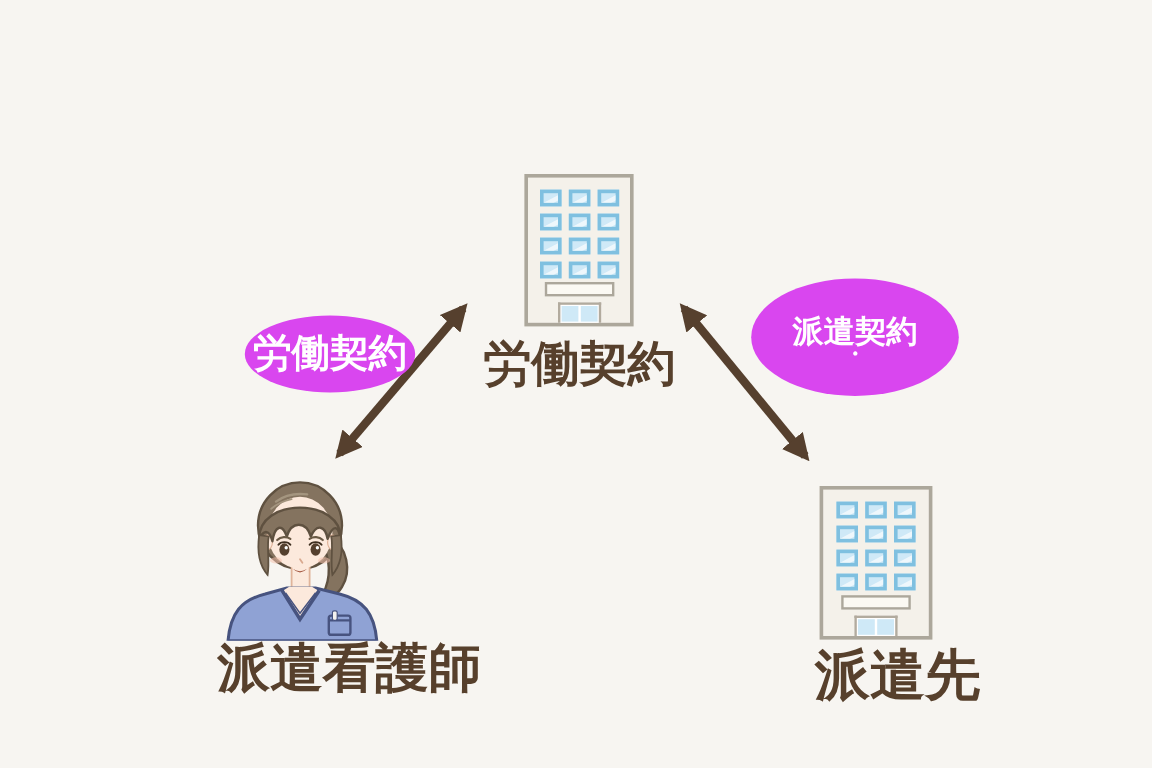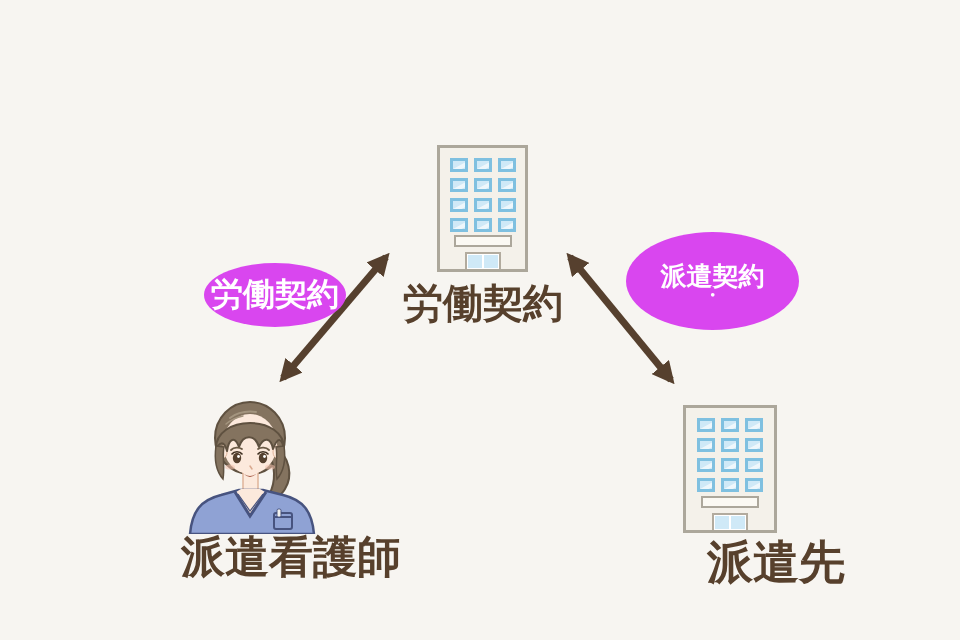--- a/index.html
+++ b/index.html
@@ -48,21 +48,21 @@
     box-sizing:border-box; display:flex; gap:2px; padding:1px;
   }
   .building .door .pane{ flex:1; background:#cfe9f7; }
   
   .node-label{
     position:absolute; transform:translateX(-50%);
     color:#57402c; font-weight:bold; white-space:nowrap;
   }
   .label-agency{ left:483px; top:276px; font-size:40px; }
   .label-nurse { left:271px; top:528px; font-size:44px;margin-left:20px; }
-  .label-client{ left:748px; top:532px; font-size:46px;margin-left:28px; }
+  .label-client{ left:748px; top:532px; font-size:46px; }
   
   .bubble{
     position:absolute; background:#d946ef; border-radius:50%;
     display:flex; flex-direction:column; align-items:center; justify-content:center;
     color:#ffffff; font-weight:bold; text-align:center;
   }
   .bubble-labor{ left:204px; top:263px; width:142px; height:64px; font-size:32px; }
   .bubble-dispatch{ left:626px; top:232px; width:173px; height:98px; font-size:26px; line-height:1.12; }
   .bubble-dispatch .dot{ font-size:18px; line-height:.55; }
   

